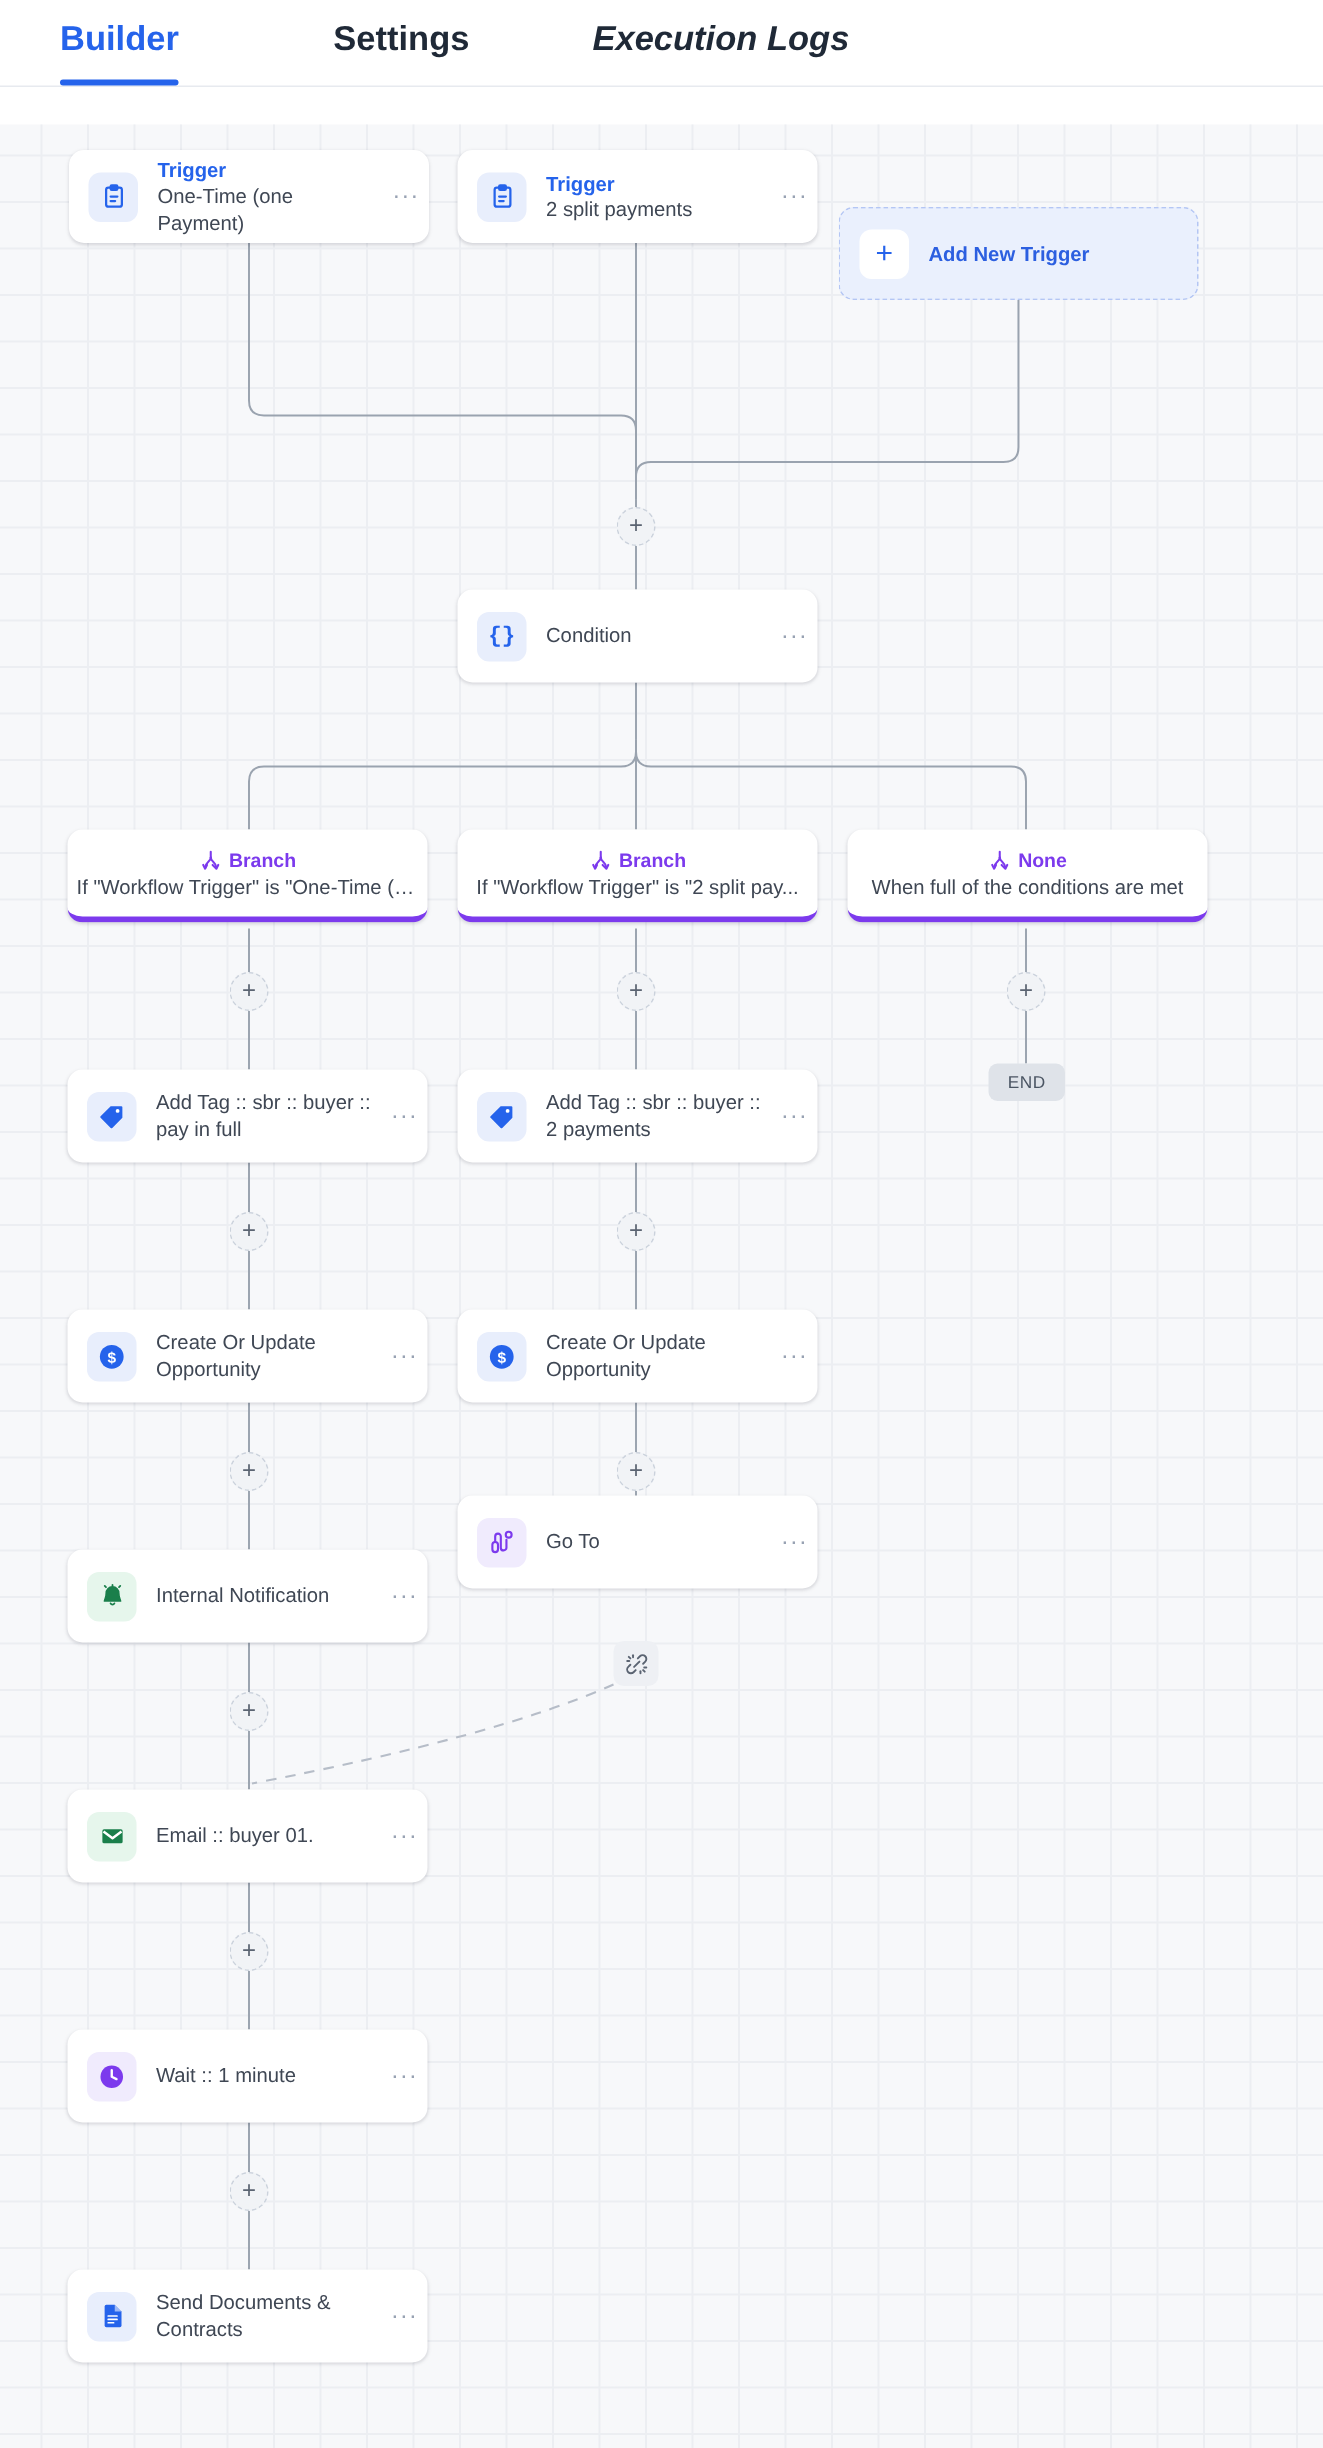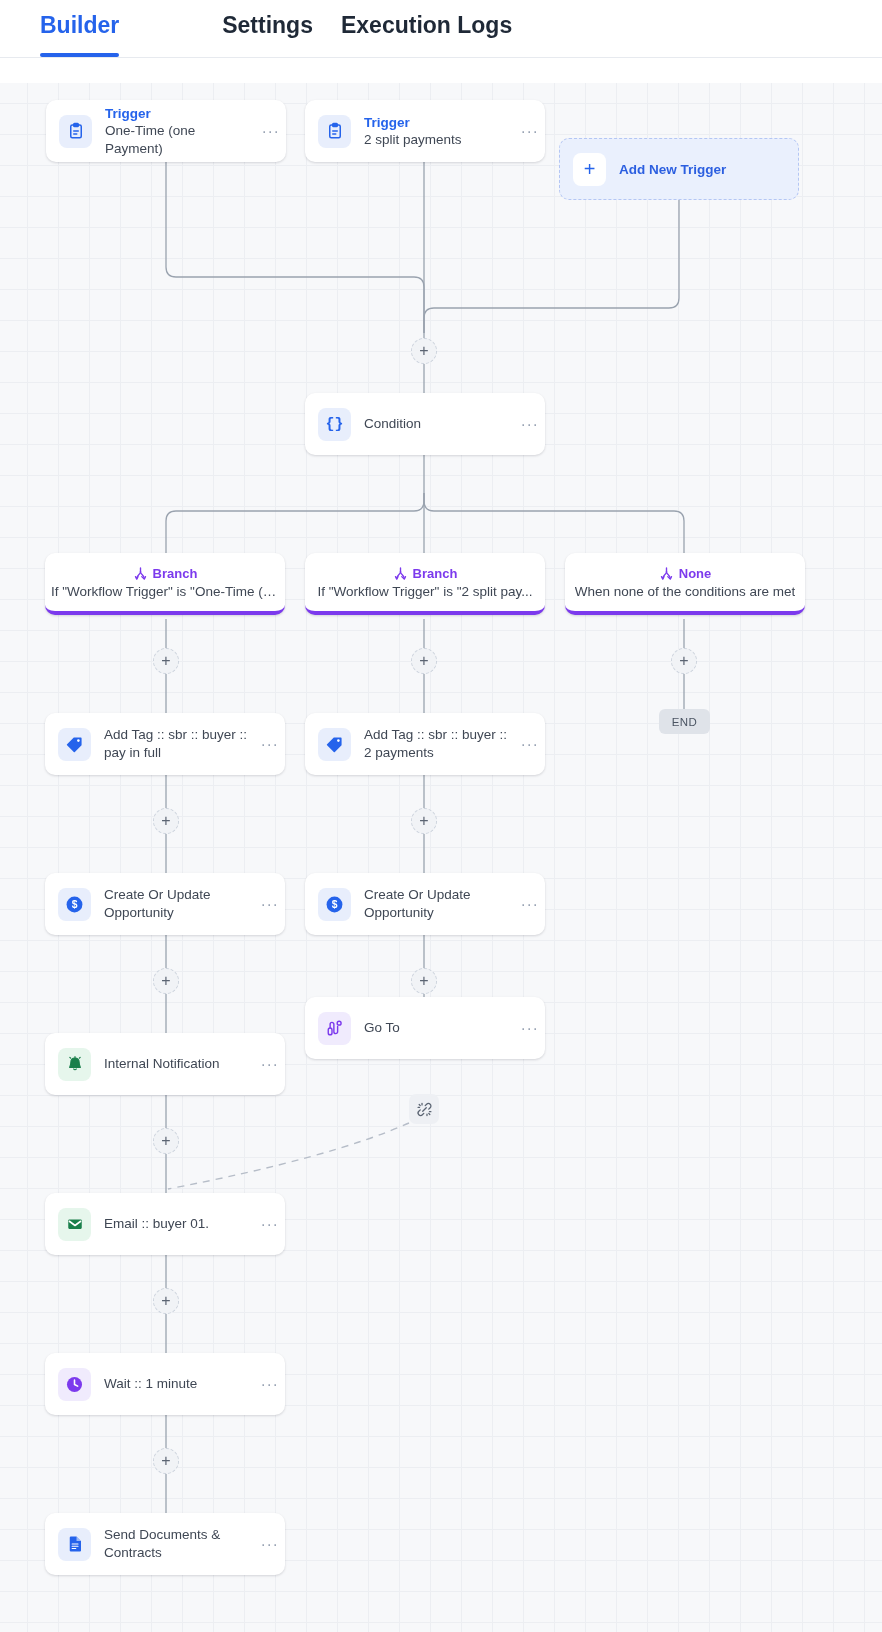--- a/index.html
+++ b/index.html
@@ -23,21 +23,21 @@
     padding: 0 0 18px 0; cursor: pointer; white-space: nowrap;
   }
   .tab.active { color: #2563eb; }
   .tab.active::after {
     content: ""; position: absolute; left: 0; right: 0; bottom: 0;
     height: 4px; background: #2563eb; border-radius: 2px;
   }
   #tab-builder { margin-left: 40px; }
   #tab-settings { margin-left: 103px; }
   #tab-enrollment { margin-left: 61px; }
-  #tab-logs { margin-left: 28px; }
+  #tab-logs { margin-left: 82px; font-style: italic; }
 
   
   .canvas {
     position: absolute; left: 0; top: 83px; width: 882px; height: 1549px;
     background-color: #f7f8fa;
     background-image:
       linear-gradient(to right, #eceef2 1px, transparent 1px),
       linear-gradient(to bottom, #eceef2 1px, transparent 1px);
     background-size: 31px 31px;
     background-position: -4px -11px;
@@ -298,21 +298,21 @@
       <div class="branch-head">
         <svg width="15" height="15" viewBox="0 0 24 24" fill="none" stroke="#7c3aed" stroke-width="2.2" stroke-linecap="round" stroke-linejoin="round">
           <path d="M12 3 L12 9"></path>
             <path d="M12 9 C12 14, 6 14, 6 20"></path>
             <path d="M12 9 C12 14, 18 14, 18 20"></path>
           <path d="M4 17 L6 21 L8 17"></path>
             <path d="M14 17 L18 21 L20 17"></path>
         </svg>
         <span class="branch-name">None</span>
       </div>
-      <div class="branch-desc">When none of the conditions are met</div>
+      <div class="branch-desc">When full of the conditions are met</div>
     </div>
 
     <div id="end-pill">END</div>
 
     <div class="node action" id="n-tag-1">
       <div class="node-icon ic-blue">
         <svg width="17" height="17" viewBox="0 0 24 24" fill="#2563eb">
           <path d="M11 2 L21 2 A1 1 0 0 1 22 3 L22 13 L12.5 22.5 A1 1 0 0 1 11 22.5 L1.5 13 A1 1 0 0 1 1.5 11.5 Z"></path>
           <circle cx="17.5" cy="6.5" r="1.8" fill="#ffffff"></circle>
         </svg>

